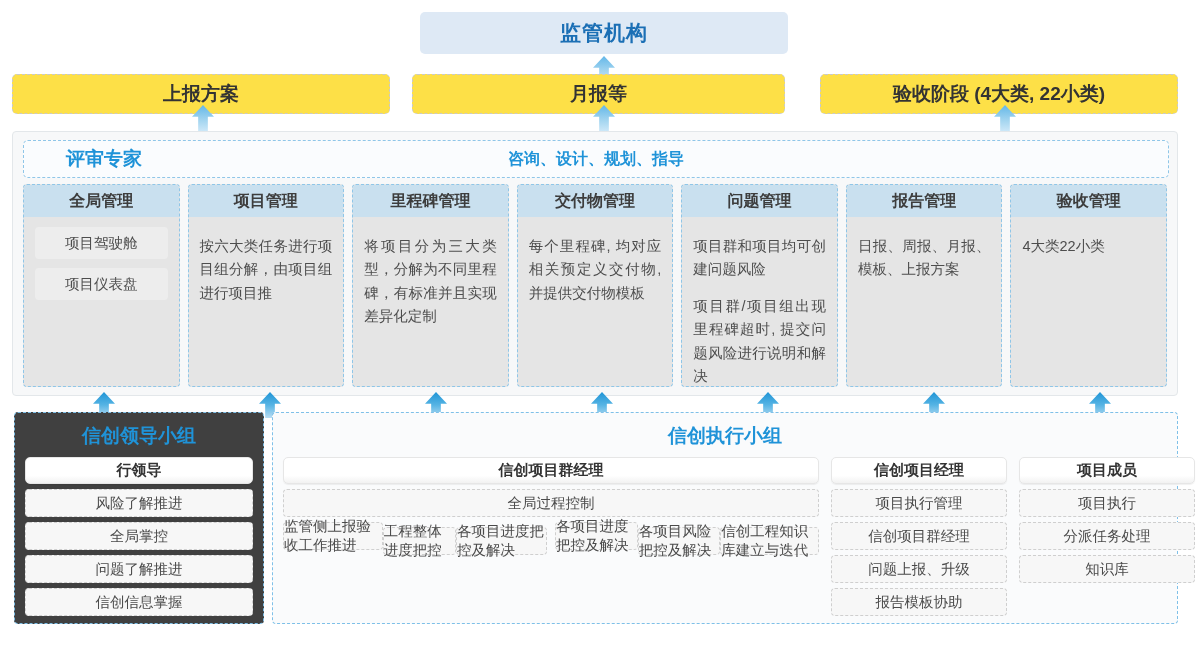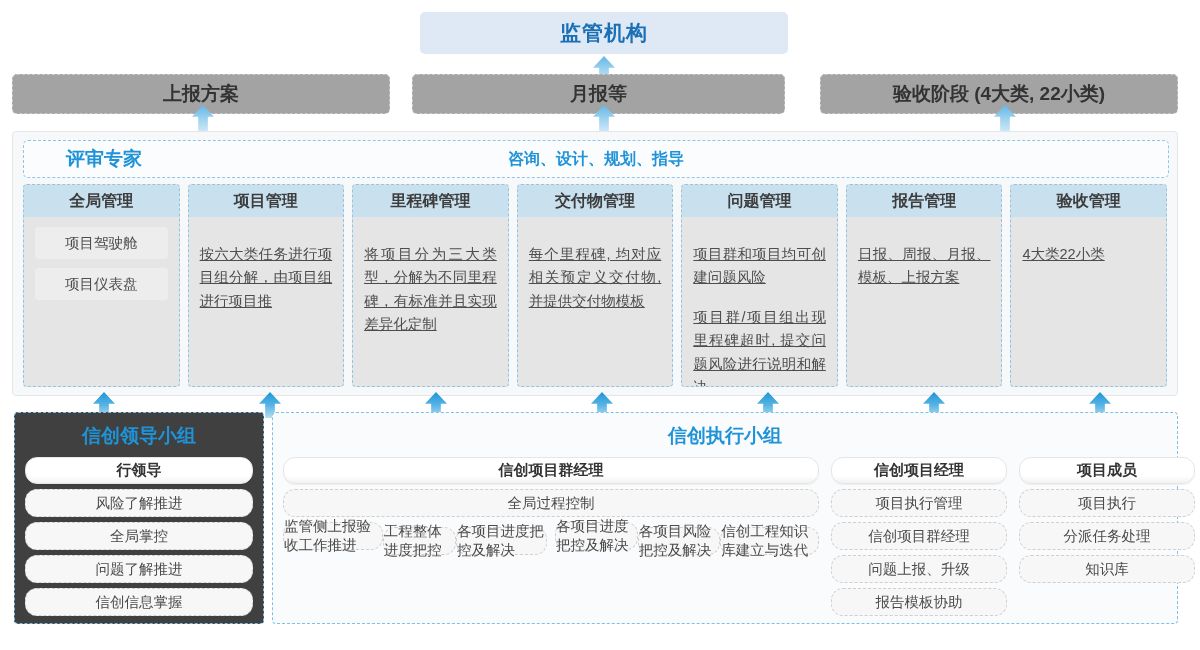--- a/index.html
+++ b/index.html
@@ -7,21 +7,21 @@
     width:1200px;height:650px;
     background:#ffffff;
     font-family:"Liberation Sans","DejaVu Sans",sans-serif;
     color:#4a4a4a;
     overflow:hidden;
   }
   .stage{position:relative;width:1200px;height:650px;}
 
   
   .gray-box{
-    background:#a3a3a3;
+    background:#fde047;
     border:1px dashed #c9c9c9;
     border-radius:5px;
     display:flex;align-items:center;justify-content:center;
     box-sizing:border-box;
     font-size:15px;color:#3f3f3f;
   }
 
   
   .top-title{
     position:absolute;left:420px;top:12px;width:368px;height:42px;
@@ -68,22 +68,22 @@
     border:1px dashed #8fc6e8;border-radius:4px;box-sizing:border-box;
     background:#e5e5e5;overflow:hidden;
   }
   .col-head{
     background:#c9e0ef;height:32px;flex:0 0 32px;
     display:flex;align-items:center;justify-content:center;
     font-size:16px;font-weight:bold;color:#3d3d3d;
   }
   .col-body{flex:1;padding:10px 11px 8px 11px;}
   .col-body p{
-    margin:16px 0 13px 0;font-size:14.5px;line-height:1.62;color:#4d4d4d;
-    text-align:justify;text-justify:inter-ideograph;text-decoration:underline;
+    margin:8px 0 13px 0;font-size:14.5px;line-height:1.62;color:#4d4d4d;
+    text-align:justify;text-justify:inter-ideograph;
   }
   .col-body p:last-child{margin-bottom:0;}
   .pill{
     background:#ededed;border-radius:4px;height:32px;margin-bottom:9px;
     display:flex;align-items:center;justify-content:center;
     font-size:14.5px;color:#4d4d4d;
   }
 
   
   .bot-left{
@@ -106,21 +106,21 @@
     display:flex;align-items:center;justify-content:center;
     font-size:15px;font-weight:bold;color:#333;
     box-shadow:0 1px 1px rgba(0,0,0,.06);
     box-sizing:border-box;
   }
   .item{
     background:#f7f7f7;border:1px dashed #cfcfcf;border-radius:4px;height:28px;
     display:flex;align-items:center;justify-content:center;
     font-size:14.5px;color:#4a4a4a;box-sizing:border-box;
   }
-  .stack>*{margin-top:5px;border-radius:12px;}
+  .stack>*{margin-top:5px;}
   .stack>*:first-child{margin-top:0;}
 
   .rgrid{display:flex;gap:12px;}
   .rcol{display:flex;flex-direction:column;}
   .pm-wrap{flex:0 0 536px;}
   .pm-head{width:100%;}
   .pm-full{width:100%;}
   .pm-two{display:flex;gap:8px;}
   .pm-two>div{flex:1;display:flex;flex-direction:row;}
   .rcol.mid{flex:0 0 176px;}

